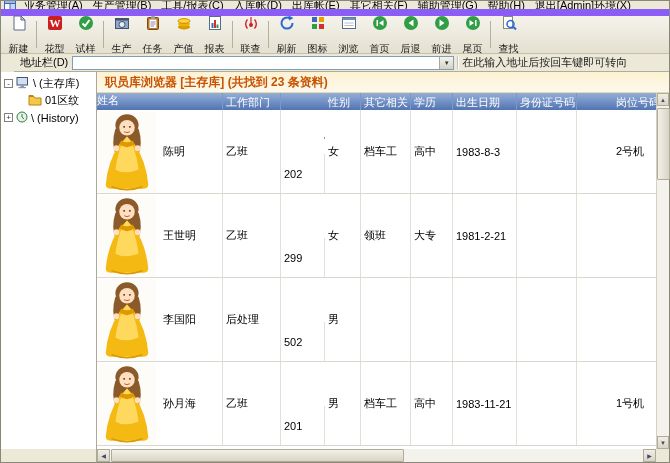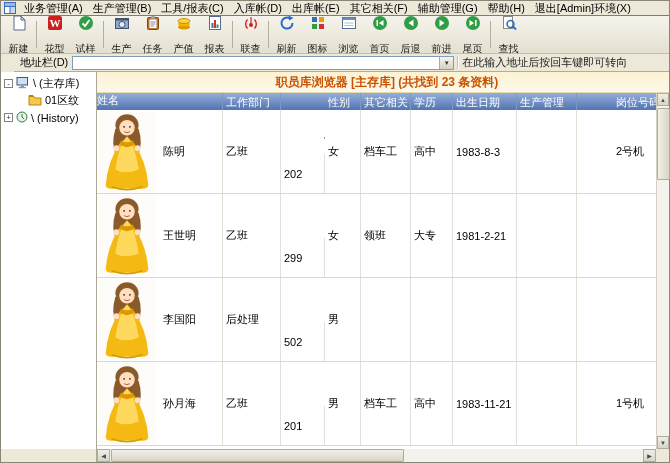--- a/index.html
+++ b/index.html
@@ -1,21 +1,21 @@
 <!DOCTYPE html>
 <html><head>
 <meta charset="utf-8">
 <style>
   * { box-sizing: border-box; margin: 0; padding: 0; }
   html, body { width: 670px; height: 463px; overflow: hidden; }
   body { font-family: "Liberation Sans", sans-serif; font-size: 11px; color: #000; background: #ece9d8; }
   .window { width: 670px; height: 463px; border: 1px solid #8a8778; display: flex; flex-direction: column; background: #ece9d8; }
 
   
-  .menubar { height: 15px; flex: 0 0 15px; display: flex; align-items: center; padding-left: 2px; background: #ece9d8; border-bottom: 1px solid #8b5cf6; white-space: nowrap; overflow: hidden; }
+  .menubar { height: 15px; flex: 0 0 15px; display: flex; align-items: center; padding-left: 2px; background: #ece9d8; border-bottom: 7px solid #8b5cf6; white-space: nowrap; overflow: hidden; }
   .app-icon { width: 12px; height: 12px; margin: 0 3px 0 1px; flex: 0 0 12px; }
   .menu-item { padding: 0 5px; cursor: default; }
 
   
   .toolbar { height: 38px; flex: 0 0 38px; display: flex; align-items: stretch; padding: 1px 2px; background: linear-gradient(#f5f3ec, #e4e0d0); border-bottom: 1px solid #c4c0ac; }
   .tb-btn { width: 31px; display: flex; flex-direction: column; align-items: center; justify-content: center; }
   .tb-icon { height: 17px; display: flex; align-items: center; justify-content: center; }
   .tb-label { font-size: 10px; line-height: 12px; color: #1a1a1a; white-space: nowrap; margin-top: 12px; }
   .tb-sep { width: 1px; background: #b4b09c; margin: 4px 2px; }
 
@@ -29,21 +29,21 @@
   .addr-hint { color: #222; white-space: nowrap; overflow: hidden; text-align: center; }
 
   
   .body-row { flex: 1; display: flex; min-height: 0; }
   .tree { width: 96px; flex: 0 0 96px; background: #fff; border-right: 1px solid #aca899; padding: 3px 0 0 3px; overflow: hidden; }
   .tree-item { display: flex; align-items: center; height: 17px; gap: 3px; white-space: nowrap; cursor: default; }
   .tree-item.indent { padding-left: 24px; }
   .expander { width: 9px; height: 9px; flex: 0 0 9px; border: 1px solid #808080; background: #fff; font-size: 8px; line-height: 7px; text-align: center; color: #333; }
 
   .main { flex: 1; display: flex; flex-direction: column; min-width: 0; background: #fff; }
-  .main-title { height: 21px; flex: 0 0 21px; line-height: 20px; padding-left: 8px; font-weight: bold; font-size: 12px; color: #c85200; background: linear-gradient(#fdf2d2, #fcf8eb); border-bottom: 1px solid #e6d9ae; white-space: nowrap; overflow: hidden; text-align: center; }
+  .main-title { height: 21px; flex: 0 0 21px; line-height: 20px; padding-left: 8px; font-weight: bold; font-size: 12px; color: #c85200; background: linear-gradient(#fdf2d2, #fcf8eb); border-bottom: 1px solid #e6d9ae; white-space: nowrap; overflow: hidden; }
   .content-row { flex: 1; display: flex; min-height: 0; }
   .table-area { flex: 1; overflow: hidden; }
 
   .thead { display: flex; height: 17px; background: linear-gradient(#94aed8, #5274b2); width: 579px; }
   .hcell { color: #fff; padding: 2px 2px 0 3px; border-right: 1px solid #7e98c6; white-space: nowrap; overflow: hidden; flex: 0 0 auto; }
   .trow { display: flex; height: 84px; border-bottom: 1px solid #dad7ce; width: 579px; background: #fff; }
   .cell { border-right: 1px solid #e2dfd6; padding: 0 3px; display: flex; align-items: center; white-space: nowrap; overflow: hidden; flex: 0 0 auto; }
   .c-name { width: 126px; padding: 0; }
   .c-dept { width: 58px; }
   .c-code { width: 44px; margin-top: 44px; }
@@ -303,21 +303,21 @@
       <div class="content-row">
         <div class="table-area">
           <div class="thead">
               <div class="hcell c-name">姓名</div>
               <div class="hcell c-dept">工作部门</div>
               <div class="hcell c-code">工作编号</div>
               <div class="hcell c-gender">性别</div>
               <div class="hcell c-job">其它相关</div>
               <div class="hcell c-edu">学历</div>
               <div class="hcell c-birth">出生日期</div>
-              <div class="hcell c-idno">生产管理</div>
+              <div class="hcell c-idno">身份证号码</div>
               <div class="hcell c-station">岗位号码</div>
               <div class="hcell c-phone">电话</div>
             </div>
           <div>
   <div class="trow">
     <div class="cell c-name">
       <span class="avatar">
         <svg width="58" height="82" viewBox="0 0 60 84">
           <rect width="60" height="84" fill="#fdfcf8"></rect>
           <path d="M18 18Q13 34 19 46L41 46Q47 34 42 18Z" fill="#8a5a2a"></path>

